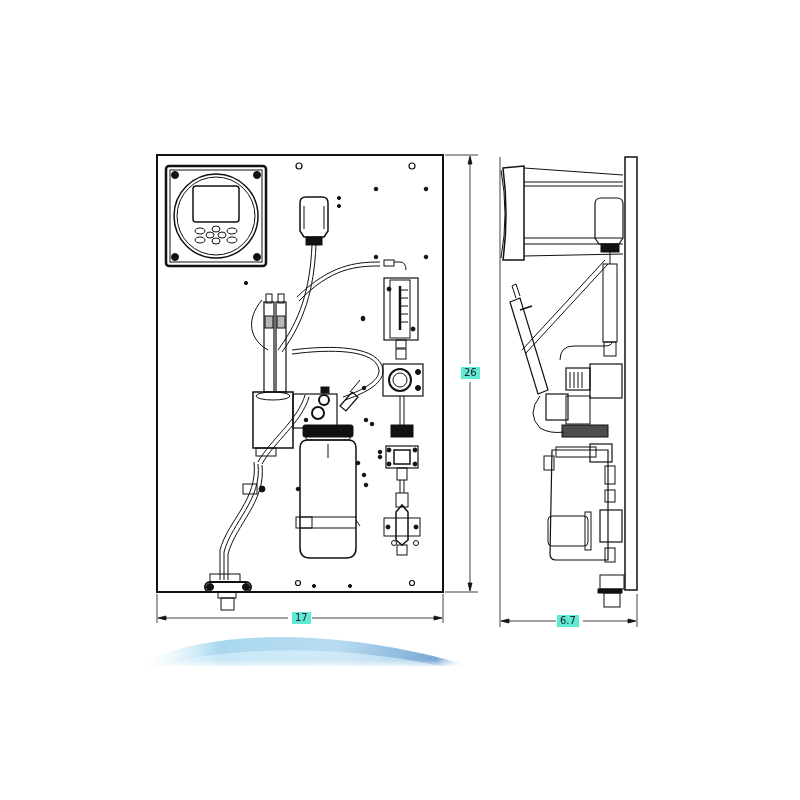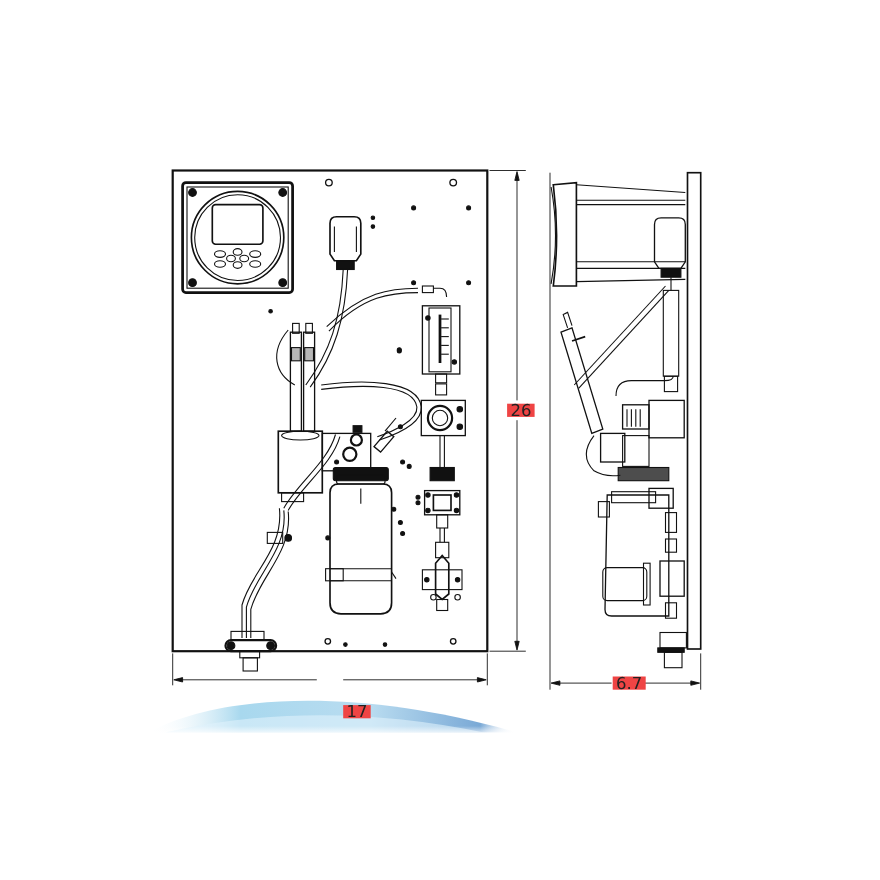--- a/index.html
+++ b/index.html
@@ -1,18 +1,18 @@
 <!DOCTYPE html>
 <html><head>
 <meta charset="utf-8">
 <style>
   html,body{margin:0;padding:0;background:#ffffff;}
   body{width:800px;height:800px;position:relative;overflow:hidden;font-family:"Liberation Sans",sans-serif;}
   svg{position:absolute;left:0;top:0;}
-  .dim-label{position:absolute;font-size:15px;color:#222;background:#ef4444;padding:0 3px;line-height:12px;font-family:"DejaVu Sans",sans-serif;}
+  .dim-label{position:absolute;font-size:10px;color:#222;background:#5eead4;padding:0 3px;line-height:12px;font-family:"DejaVu Sans",sans-serif;}
 </style>
 </head>
 <body>
 
 <svg width="800" height="800" viewBox="0 0 800 800">
   <defs>
     <linearGradient id="sw" x1="0" y1="0" x2="1" y2="0">
       <stop offset="0" stop-color="#ffffff" stop-opacity="0"></stop>
       <stop offset="0.25" stop-color="#a8d8ee"></stop>
       <stop offset="0.6" stop-color="#b9dcf0"></stop>
@@ -275,15 +275,15 @@
       <path d="M636 621 l-8 -2 v4z"></path>
   </g>
 
   <g>
     <path d="M135 666 C200 630 330 625 470 666 Z" fill="url(#sw)"></path>
     <path d="M150 666 C240 645 340 645 440 666 Z" fill="#dff1fb" fill-opacity="0.6"></path>
     <rect x="130" y="660" width="350" height="8" fill="url(#sw2)"></rect>
   </g>
 </svg>
 
-<span class="dim-label" style="left:292px;top:641px;margin-left:20px;">17</span>
+<span class="dim-label" style="left:292px;top:612px;">17</span>
 <span class="dim-label" style="left:461px;top:367px;">26</span>
 <span class="dim-label" style="left:557px;top:615px;">6.7</span>
 
 </body></html>

